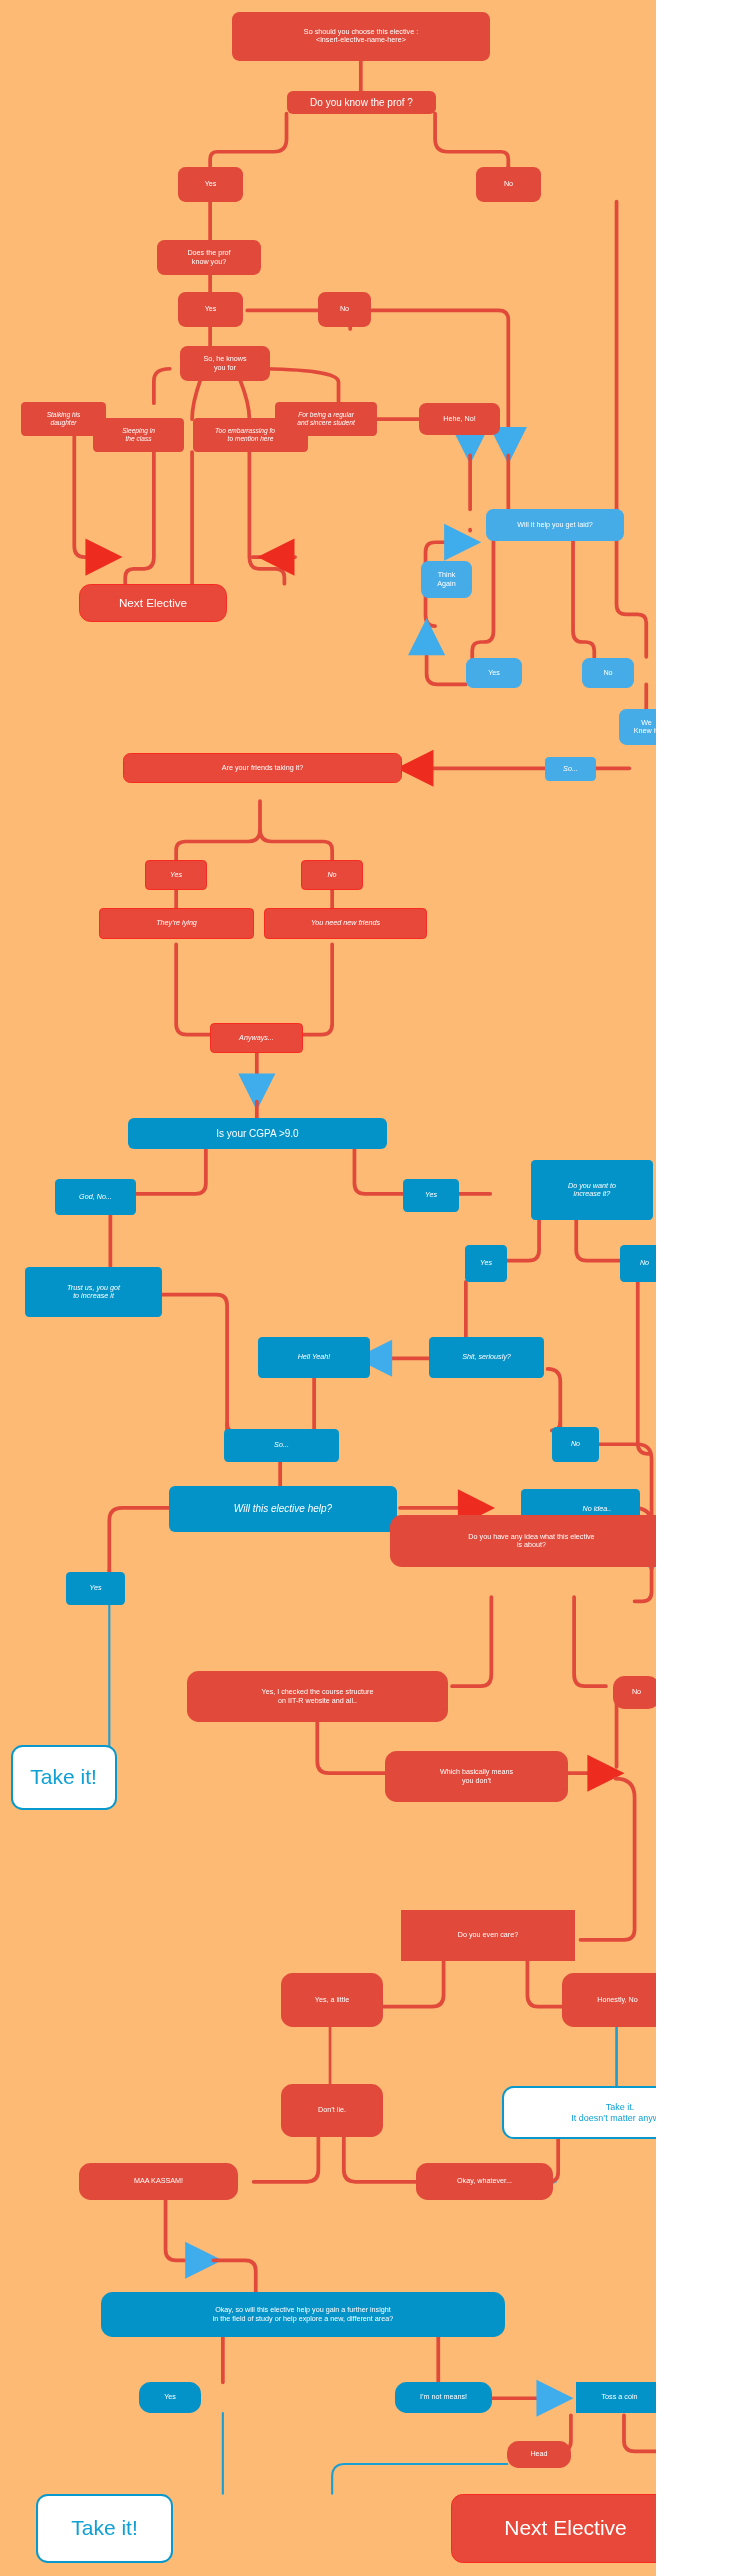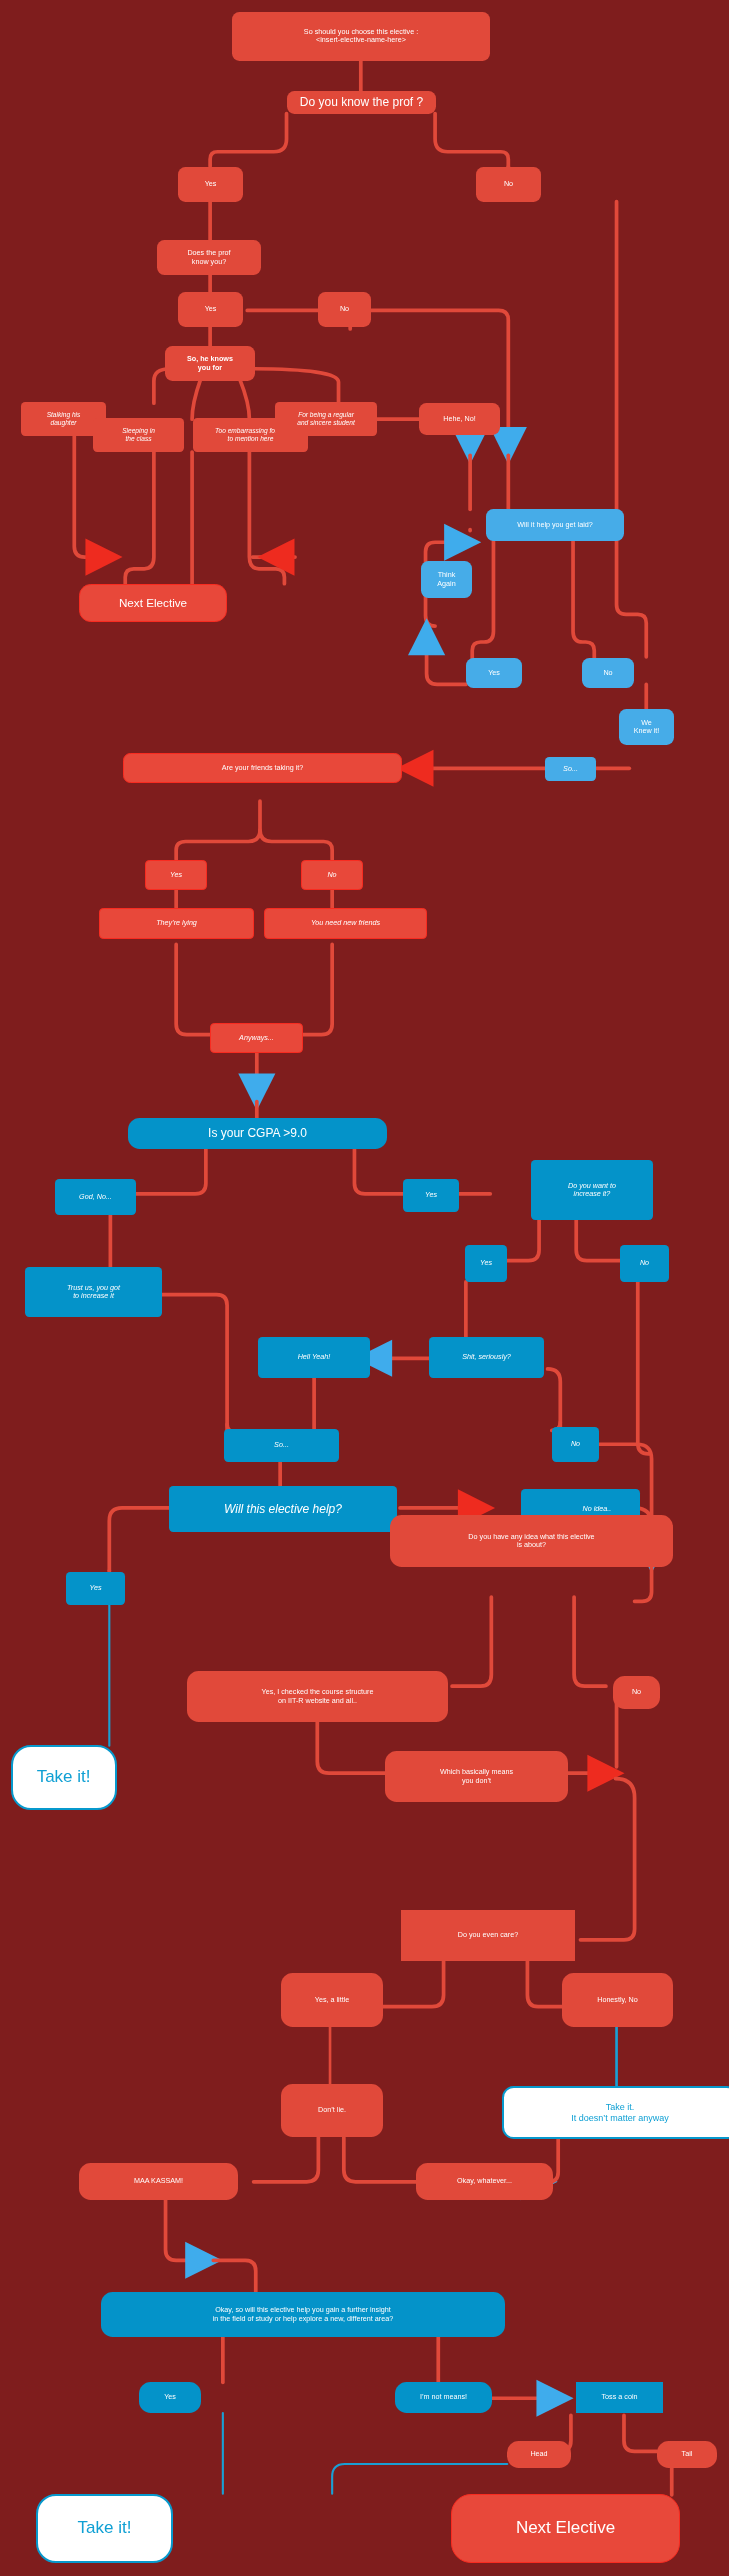--- a/index.html
+++ b/index.html
@@ -1,18 +1,18 @@
 <!DOCTYPE html>
 <html style="font-size:8.5px"><head>
 <meta charset="utf-8">
 <title>Elective Decision Flowchart</title>
 <style>
   html,body{margin:0;padding:0;background:#ffffff;}
   body{font-family:"Liberation Sans","DejaVu Sans",sans-serif;}
-  #canvas{position:relative;width:729px;height:2576px;background:#7f1d1d;overflow:hidden;}
+  #canvas{position:relative;width:656px;height:2576px;background:#fdba74;overflow:hidden;}
   #wires{position:absolute;left:0;top:0;width:737px;height:2576px;}
   .node{
     position:absolute;
     box-sizing:border-box;
     display:flex;
     align-items:center;
     justify-content:center;
     text-align:center;
     color:#ffffff;
     border-radius:7.4px;
@@ -24,24 +24,24 @@
   .red{background:#e1493a;}
   .red-b{background:#e8483a;border:1.6px solid #f92b20;}
   .blue-l{background:#46ace8;}
   .blue-d{background:#0493c9;}
   .out{background:#ffffff;border:2.1px solid #0799cd;color:#0fa0d4;}
   .sq{border-radius:0;}
   .r6{border-radius:4.2px;font-style:italic;}
   .r18{border-radius:11.7px;}
   .f12{font-size:6.6px;}
   .f13{font-size:7.2px;}
-  .f15{font-size:12px;}
+  .f15{font-size:10px;border-radius:6px;}
   .f17{font-size:9px;}
   .f22{font-size:11.7px;}
-  .f30{font-size:17px;border-radius:20px;}
+  .f30{font-size:21px;}
 </style>
 </head>
 <body>
 
 <div id="canvas">
 
   <svg id="wires" viewBox="0 0 1389 4855" xmlns="http://www.w3.org/2000/svg">
     <defs>
       <marker id="ar-r-d" markerWidth="14" markerHeight="14" refX="6" refY="6" orient="auto">
         <path d="M1,1 L11,6 L1,11 z" fill="#ee2b1f"></path>
@@ -201,21 +201,21 @@
 
   <div class="node red f13" style="left:178px;top:167px;width:65px;height:35px;">Yes</div>
   <div class="node red f13" style="left:476px;top:167px;width:65px;height:35px;">No</div>
 
   <div class="node red f13" style="left:157px;top:240px;width:104px;height:35px;">Does the prof
 know you?</div>
 
   <div class="node red f13" style="left:178px;top:292px;width:65px;height:35px;">Yes</div>
   <div class="node red f13" style="left:318px;top:292px;width:53px;height:35px;">No</div>
 
-  <div class="node red f13" style="left:165px;top:346px;width:90px;height:35px;font-weight:bold;">So, he knows
+  <div class="node red f13" style="left:180px;top:346px;width:90px;height:35px;">So, he knows
 you for</div>
 
   <div class="node red f12 r6" style="left:21px;top:402px;width:85px;height:34px;">Stalking his
 daughter</div>
   <div class="node red f12 r6" style="left:93px;top:418px;width:91px;height:34px;">Sleeping in
 the class</div>
   <div class="node red f12 r6" style="left:193px;top:418px;width:115px;height:34px;">Too embarrassing for us
 to mention here</div>
   <div class="node red f12 r6" style="left:275px;top:402px;width:102px;height:34px;">For being a regular
 and sincere student</div>

